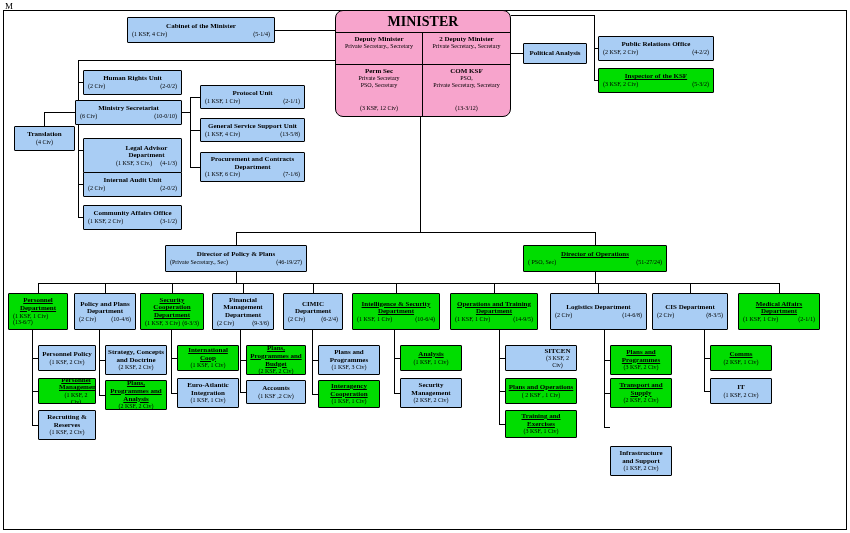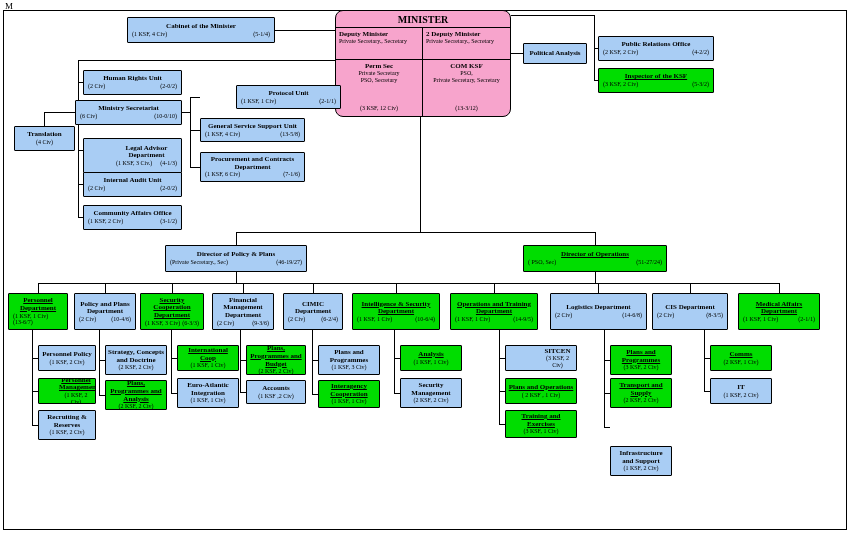--- a/index.html
+++ b/index.html
@@ -15,23 +15,23 @@
   .blue  { background:var(--blue,#a9cdf4); }
   .green { background:var(--green,#00dd00); }
   .green .nt { text-decoration:underline; }
   .nt { font-weight:bold; font-size:7px; width:100%; }
   .ns { font-size:6px; width:100%; display:flex; justify-content:space-between; flex-wrap:wrap; padding:0 2px; }
   .ns.center { justify-content:center; }
 
   .minister { position:absolute; left:335px; top:10px; width:176px; height:107px;
               background:var(--pink,#f7a4cc); border:1px solid #000; border-radius:8px;
               overflow:hidden; display:flex; flex-direction:column; }
-  .m-title { font-weight:bold; font-size:10px; text-align:center; padding:3px 0 2px; }
+  .m-title { font-weight:bold; font-size:14px; text-align:center; padding:3px 0 2px; }
   .m-grid { flex:1; display:grid; grid-template-columns:1fr 1fr; grid-template-rows:32px 1fr; border-top:1px solid #000; }
-  .m-cell { padding:2px 3px; font-size:6px; line-height:1.15; }
+  .m-cell { padding:2px 3px; text-align:center; font-size:6px; line-height:1.15; }
   .m-cell.l { border-right:1px solid #000; }
   .m-cell.r2 { border-bottom:1px solid #000; }
   .m-cell.col { display:flex; flex-direction:column; align-items:center; }
   .m-ct { font-weight:bold; font-size:7px; }
   .m-count { margin-top:auto; padding-bottom:2px; }
 </style>
 </head>
 <body>
 
 <div class="stage">
@@ -143,21 +143,21 @@
           <span>(2-0/2)</span>
         </div>
       </div>
       <div class="node blue" style="left: 83px; top: 205px; width: 99px; height: 25px;">
         <div class="nt">Community Affairs Office</div>
         <div class="ns">
           <span>(1 KSF, 2 Civ)</span>
           <span>(3-1/2)</span>
         </div>
       </div>
-      <div class="node blue" style="left: 200px; top: 85px; width: 105px; height: 24px; margin-left: 36px;">
+      <div class="node blue" style="left: 200px; top: 85px; width: 105px; height: 24px;">
         <div class="nt">Protocol Unit</div>
         <div class="ns">
           <span>(1 KSF, 1 Civ)</span>
           <span>(2-1/1)</span>
         </div>
       </div>
       <div class="node blue" style="left: 200px; top: 118px; width: 105px; height: 24px;">
         <div class="nt">General Service Support Unit</div>
         <div class="ns">
           <span>(1 KSF, 4 Civ)</span>

